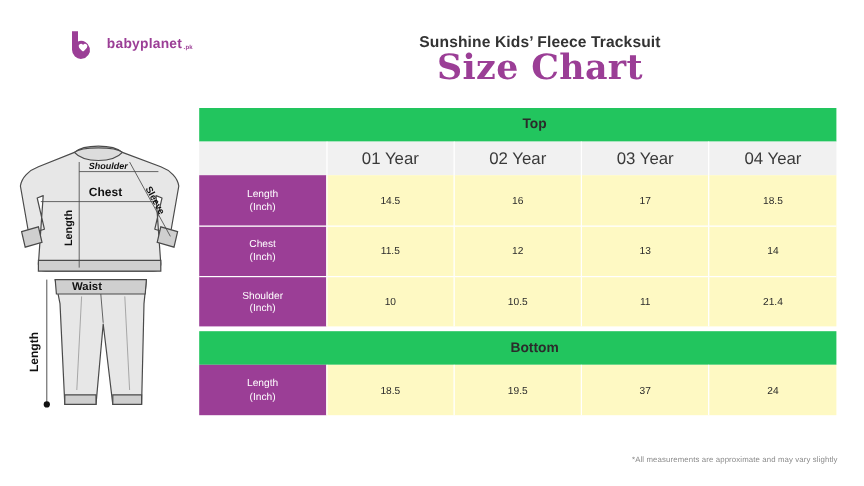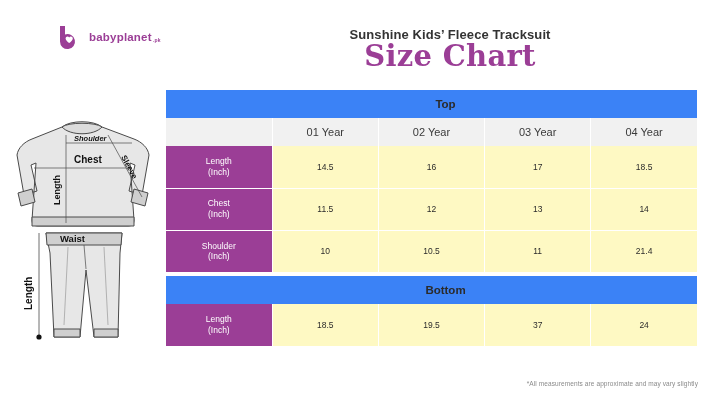--- a/index.html
+++ b/index.html
@@ -51,27 +51,27 @@
     position:absolute; left:8px; top:105px; width:152px; height:265px;
   }
   #garment-illustration svg { display:block; }
 
   
   #size-tables {
     position:absolute; left:166px; top:90px; width:531px;
   }
   table { border-collapse:collapse; width:100%; table-layout:fixed; }
   .sec-head td {
-    background:#3b82f6; text-align:center;
+    background:#22c55e; text-align:center;
     font-size:11.5px; font-weight:bold; color:#2b2b2b;
     height:28px; border:none;padding-left:28px;
   }
   .col-head td {
     background:#F1F1F1; text-align:center;
-    font-size:11px; color:#3a3a3a; height:28px;
+    font-size:14px; color:#3a3a3a; height:28px;
     border-right:1.5px solid #ffffff;
   }
   .col-head td:last-child { border-right:none; }
   .row-label {
     background:#9B3E96; color:#ffffff; text-align:center;
     font-size:8.5px; line-height:1.25;
     border-bottom:1.5px solid #ffffff;
     border-right:1.5px solid #ffffff;
     width:118px;
   }

